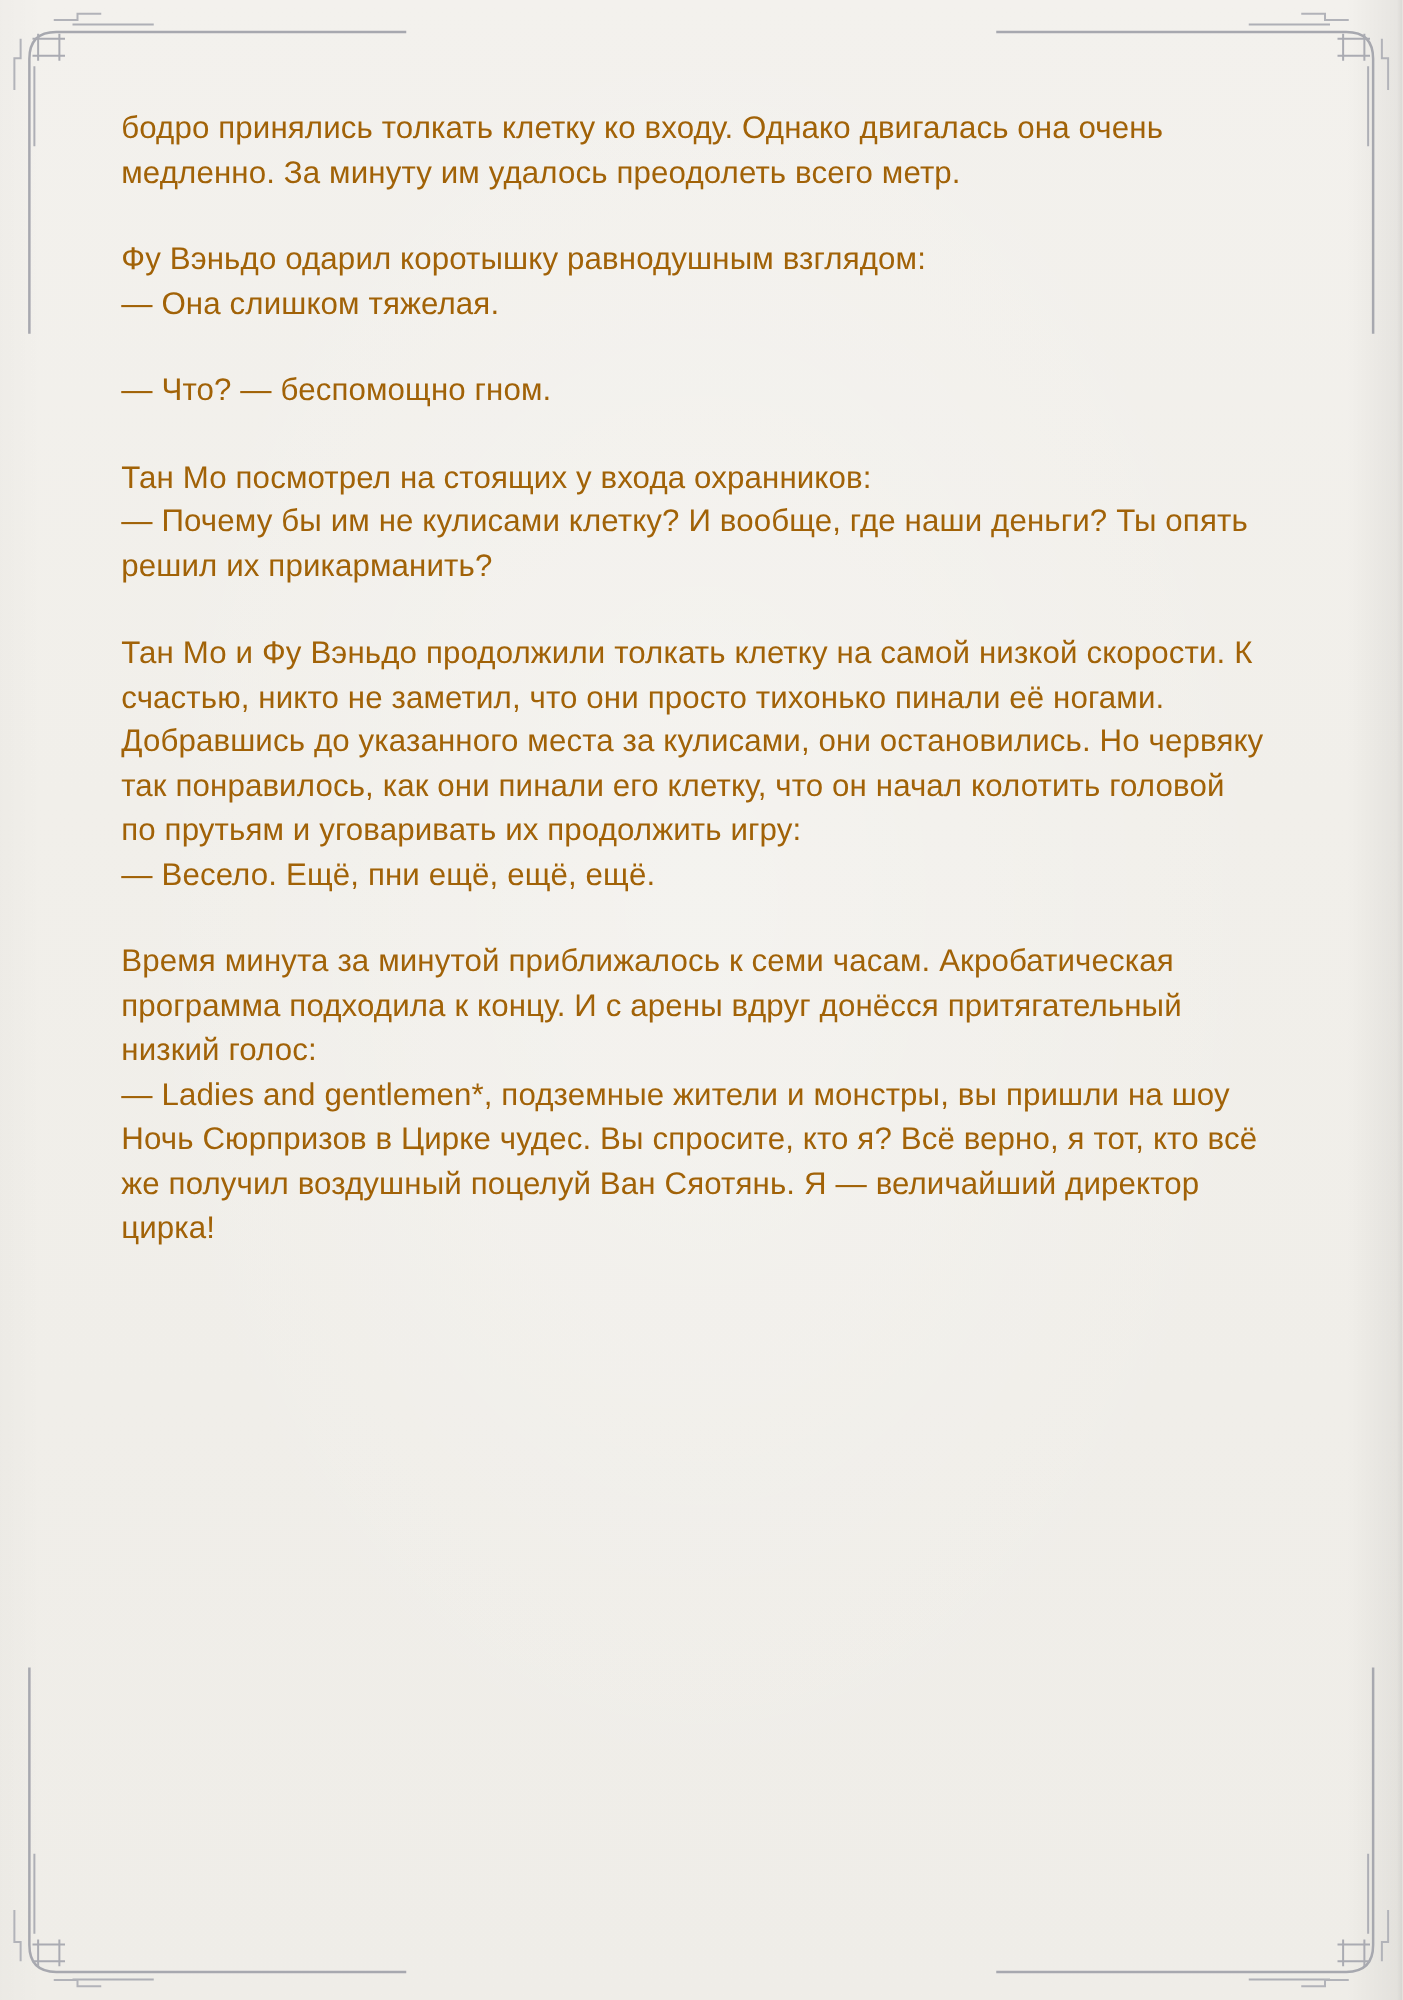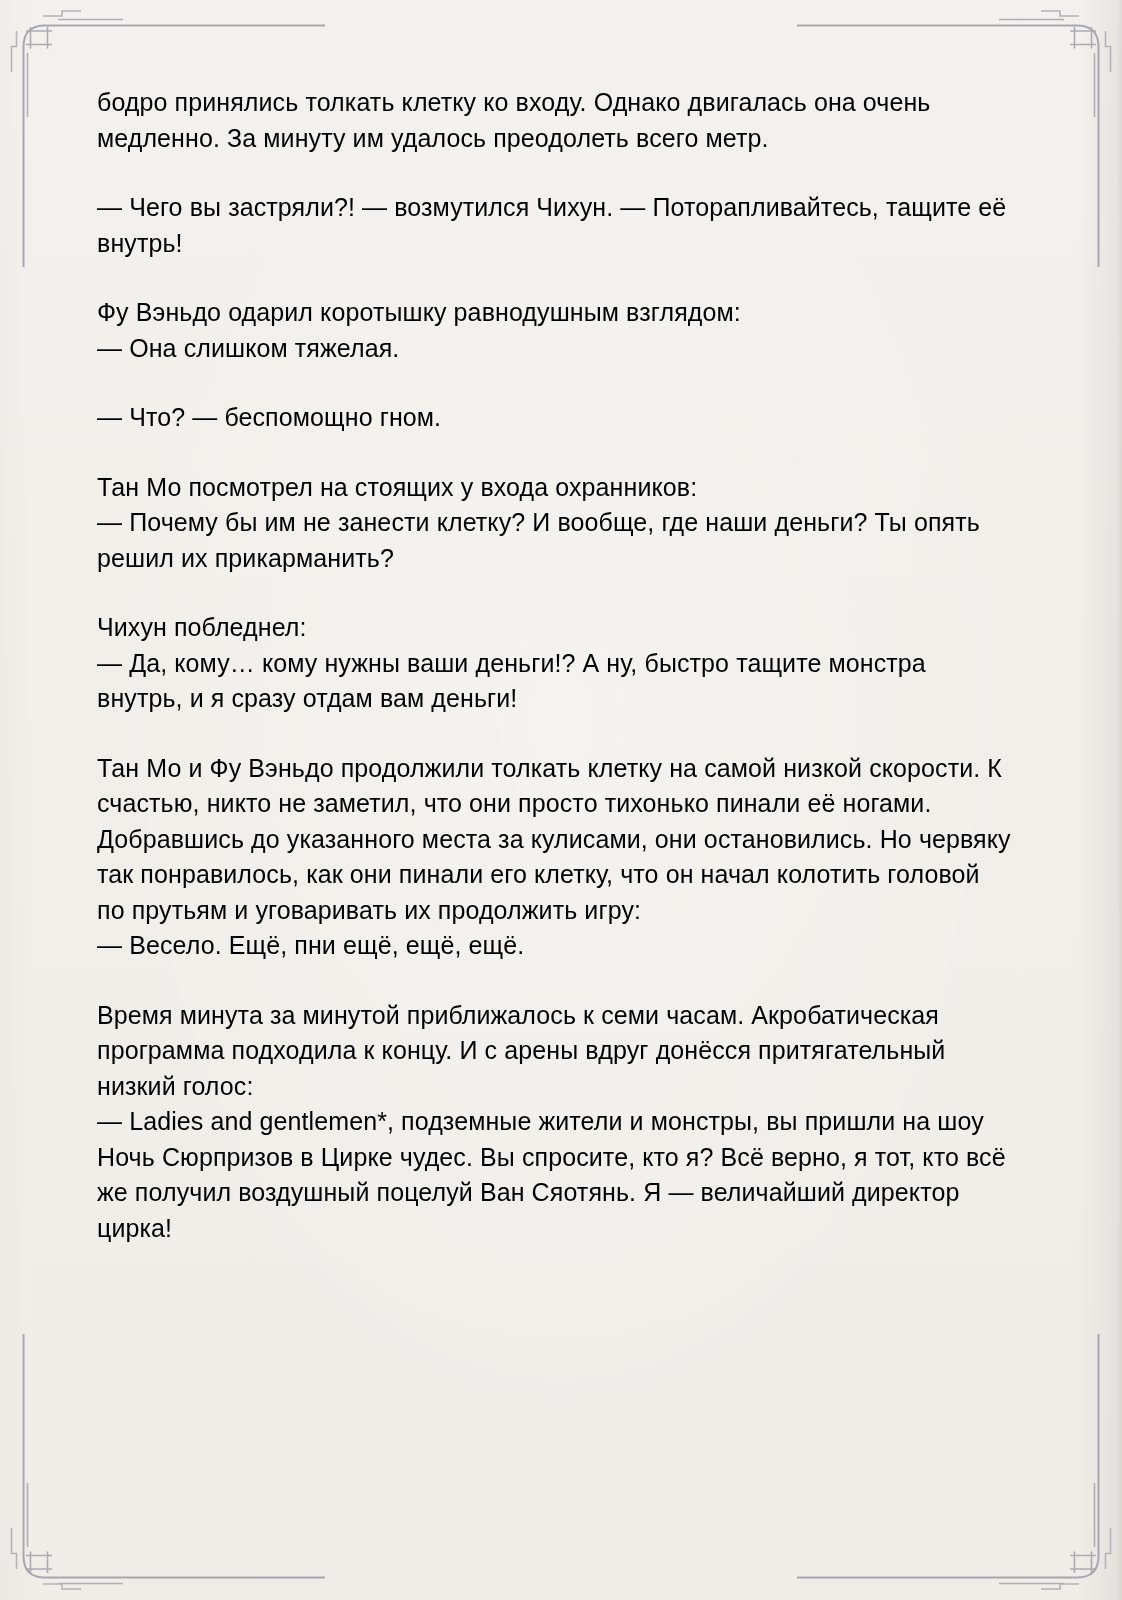--- a/index.html
+++ b/index.html
@@ -85,27 +85,24 @@
     <path d="M 1079 16 H 1060 V 11 H 1041"></path>
     <path d="M 43 1584 H 62 V 1589 H 81"></path>
     <path d="M 1079 1584 H 1060 V 1589 H 1041"></path>
     <path d="M 16.5 31 V 46.5 H 11.5 V 72"></path>
     <path d="M 1105.5 31 V 46.5 H 1110.5 V 72"></path>
     <path d="M 16.5 1569 V 1553.5 H 11.5 V 1528"></path>
     <path d="M 1105.5 1569 V 1553.5 H 1110.5 V 1528"></path>
   </g>
 </svg>
 
-<div class="text-block" style="color: #000000;">
+<div class="text-block" style="color: #a16207;">
     <p>бодро принялись толкать клетку ко входу. Однако двигалась она очень медленно. За минуту им удалось преодолеть всего метр.</p>
-    <p>— Чего вы застряли?! — возмутился Чихун. — Поторапливайтесь, тащите её внутрь!</p>
     <p>Фу Вэньдо одарил коротышку равнодушным взглядом:
 — Она слишком тяжелая.</p>
     <p>— Что? — беспомощно гном.</p>
     <p>Тан Мо посмотрел на стоящих у входа охранников:
-— Почему бы им не занести клетку? И вообще, где наши деньги? Ты опять решил их прикарманить?</p>
-    <p>Чихун побледнел:
-— Да, кому… кому нужны ваши деньги!? А ну, быстро тащите монстра внутрь, и я сразу отдам вам деньги!</p>
+— Почему бы им не кулисами клетку? И вообще, где наши деньги? Ты опять решил их прикарманить?</p>
     <p>Тан Мо и Фу Вэньдо продолжили толкать клетку на самой низкой скорости. К счастью, никто не заметил, что они просто тихонько пинали её ногами. Добравшись до указанного места за кулисами, они остановились. Но червяку так понравилось, как они пинали его клетку, что он начал колотить головой по прутьям и уговаривать их продолжить игру:
 — Весело. Ещё, пни ещё, ещё, ещё.</p>
     <p>Время минута за минутой приближалось к семи часам. Акробатическая программа подходила к концу. И с арены вдруг донёсся притягательный низкий голос:
 — Ladies and gentlemen*, подземные жители и монстры, вы пришли на шоу Ночь Сюрпризов в Цирке чудес. Вы спросите, кто я? Всё верно, я тот, кто всё же получил воздушный поцелуй Ван Сяотянь. Я — величайший директор цирка!</p>
   </div>
 
 </body></html>

